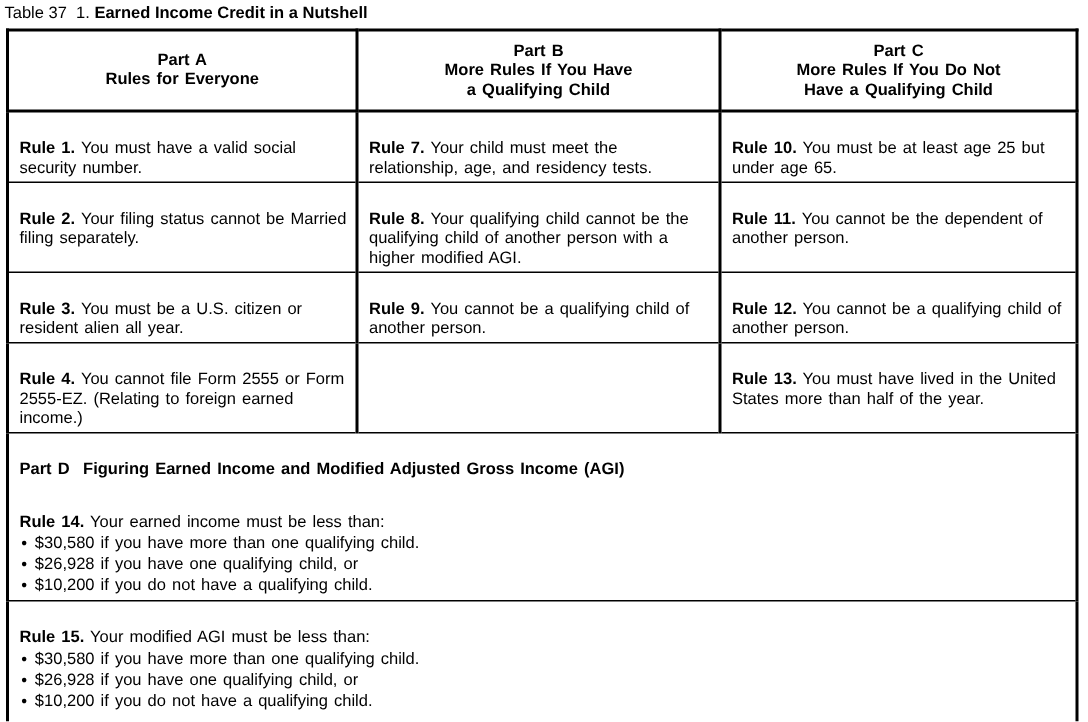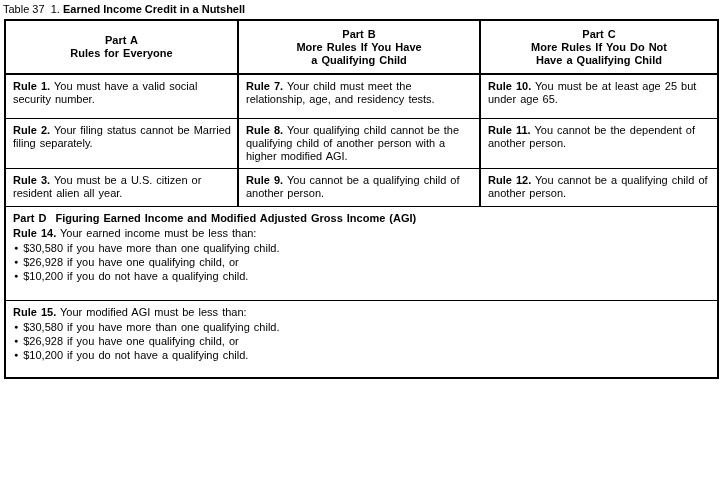--- a/index.html
+++ b/index.html
@@ -24,30 +24,30 @@
     border-top-width:1px;border-bottom-width:1px;
     word-spacing:1px;
   }
   table.eic th{
     font-size:11px;font-weight:bold;line-height:13px;
     text-align:center;vertical-align:middle;
     padding:2px;border-bottom-width:2px;border-top-width:2px;
   }
   table.eic td{
     vertical-align:top;
-    padding:5px 6px 2px 7px;
+    padding:18px 6px 2px 7px;
   }
   .rl{font-weight:bold;}
   td.span-cell{
     border-width:2px;
     padding:4px 6px 2px 7px;
   }
   .partd-head .seg{font-weight:bold;}
   .partd-head .seg.lbl{margin-right:9px;}
-  .rule-para{margin-top:2px;}
+  .rule-para{margin-top:22px;}
   .bullets{margin-top:1px;}
   .bullet{padding-left:1px;line-height:13.5px;}
   .bullet::before{
     content:"\25CF";
     font-size:7px;
     vertical-align:1.5px;
     margin-right:5px;
   }
 </style>
 </head>
@@ -123,20 +123,31 @@
       <td>
         <span class="rl">Rule 9.</span>
         <span>You cannot be a qualifying child of another person.</span>
       </td>
       <td>
         <span class="rl">Rule 12.</span>
         <span>You cannot be a qualifying child of another person.</span>
       </td>
     </tr>
 
+    <tr style="height:52px">
+      <td>
+        <span class="rl">Rule 4.</span>
+        <span>You cannot file Form 2555 or Form 2555-EZ. (Relating to foreign earned income.)</span>
+      </td>
+      <td></td>
+      <td>
+        <span class="rl">Rule 13.</span>
+        <span>You must have lived in the United States more than half of the year.</span>
+      </td>
+    </tr>
 
 
 
     <tr>
       <td class="span-cell" colspan="3" style="height:86px">
         <div class="partd-head">
           <span class="seg lbl">Part D</span><span class="seg">Figuring Earned Income and Modified Adjusted Gross Income (AGI)</span>
         </div>
         <div class="rule-para">
           <span class="rl">Rule 14.</span>

